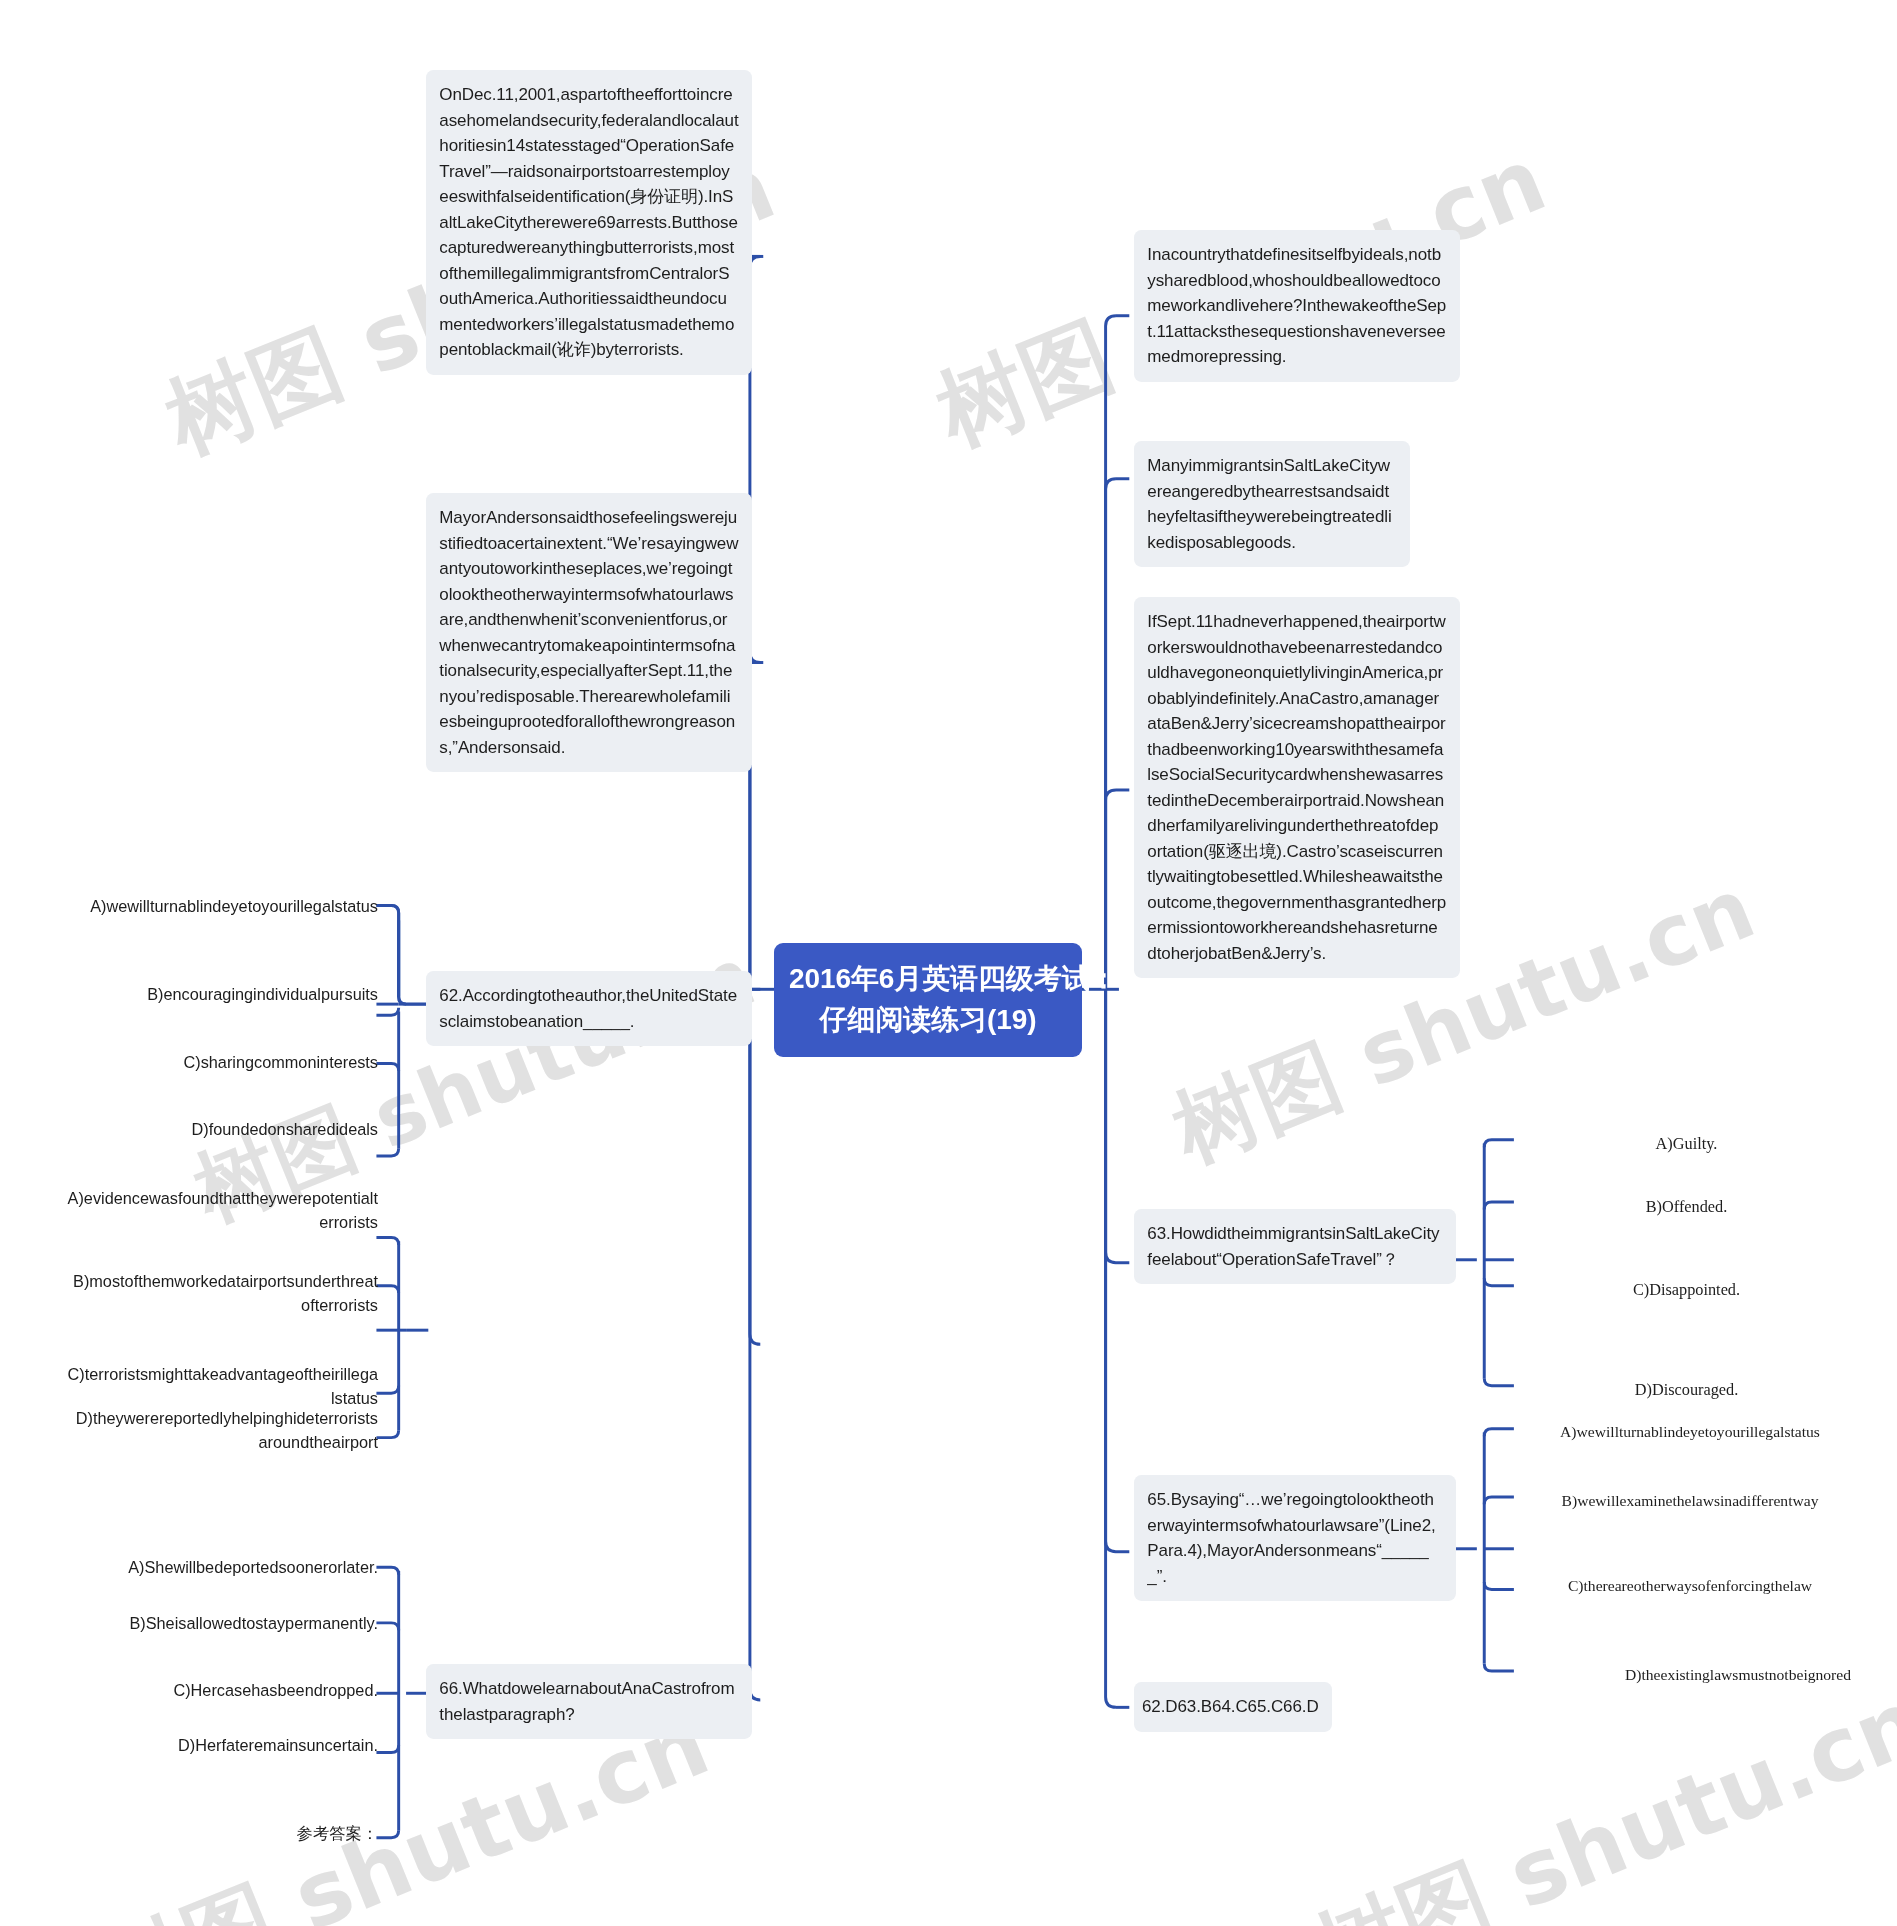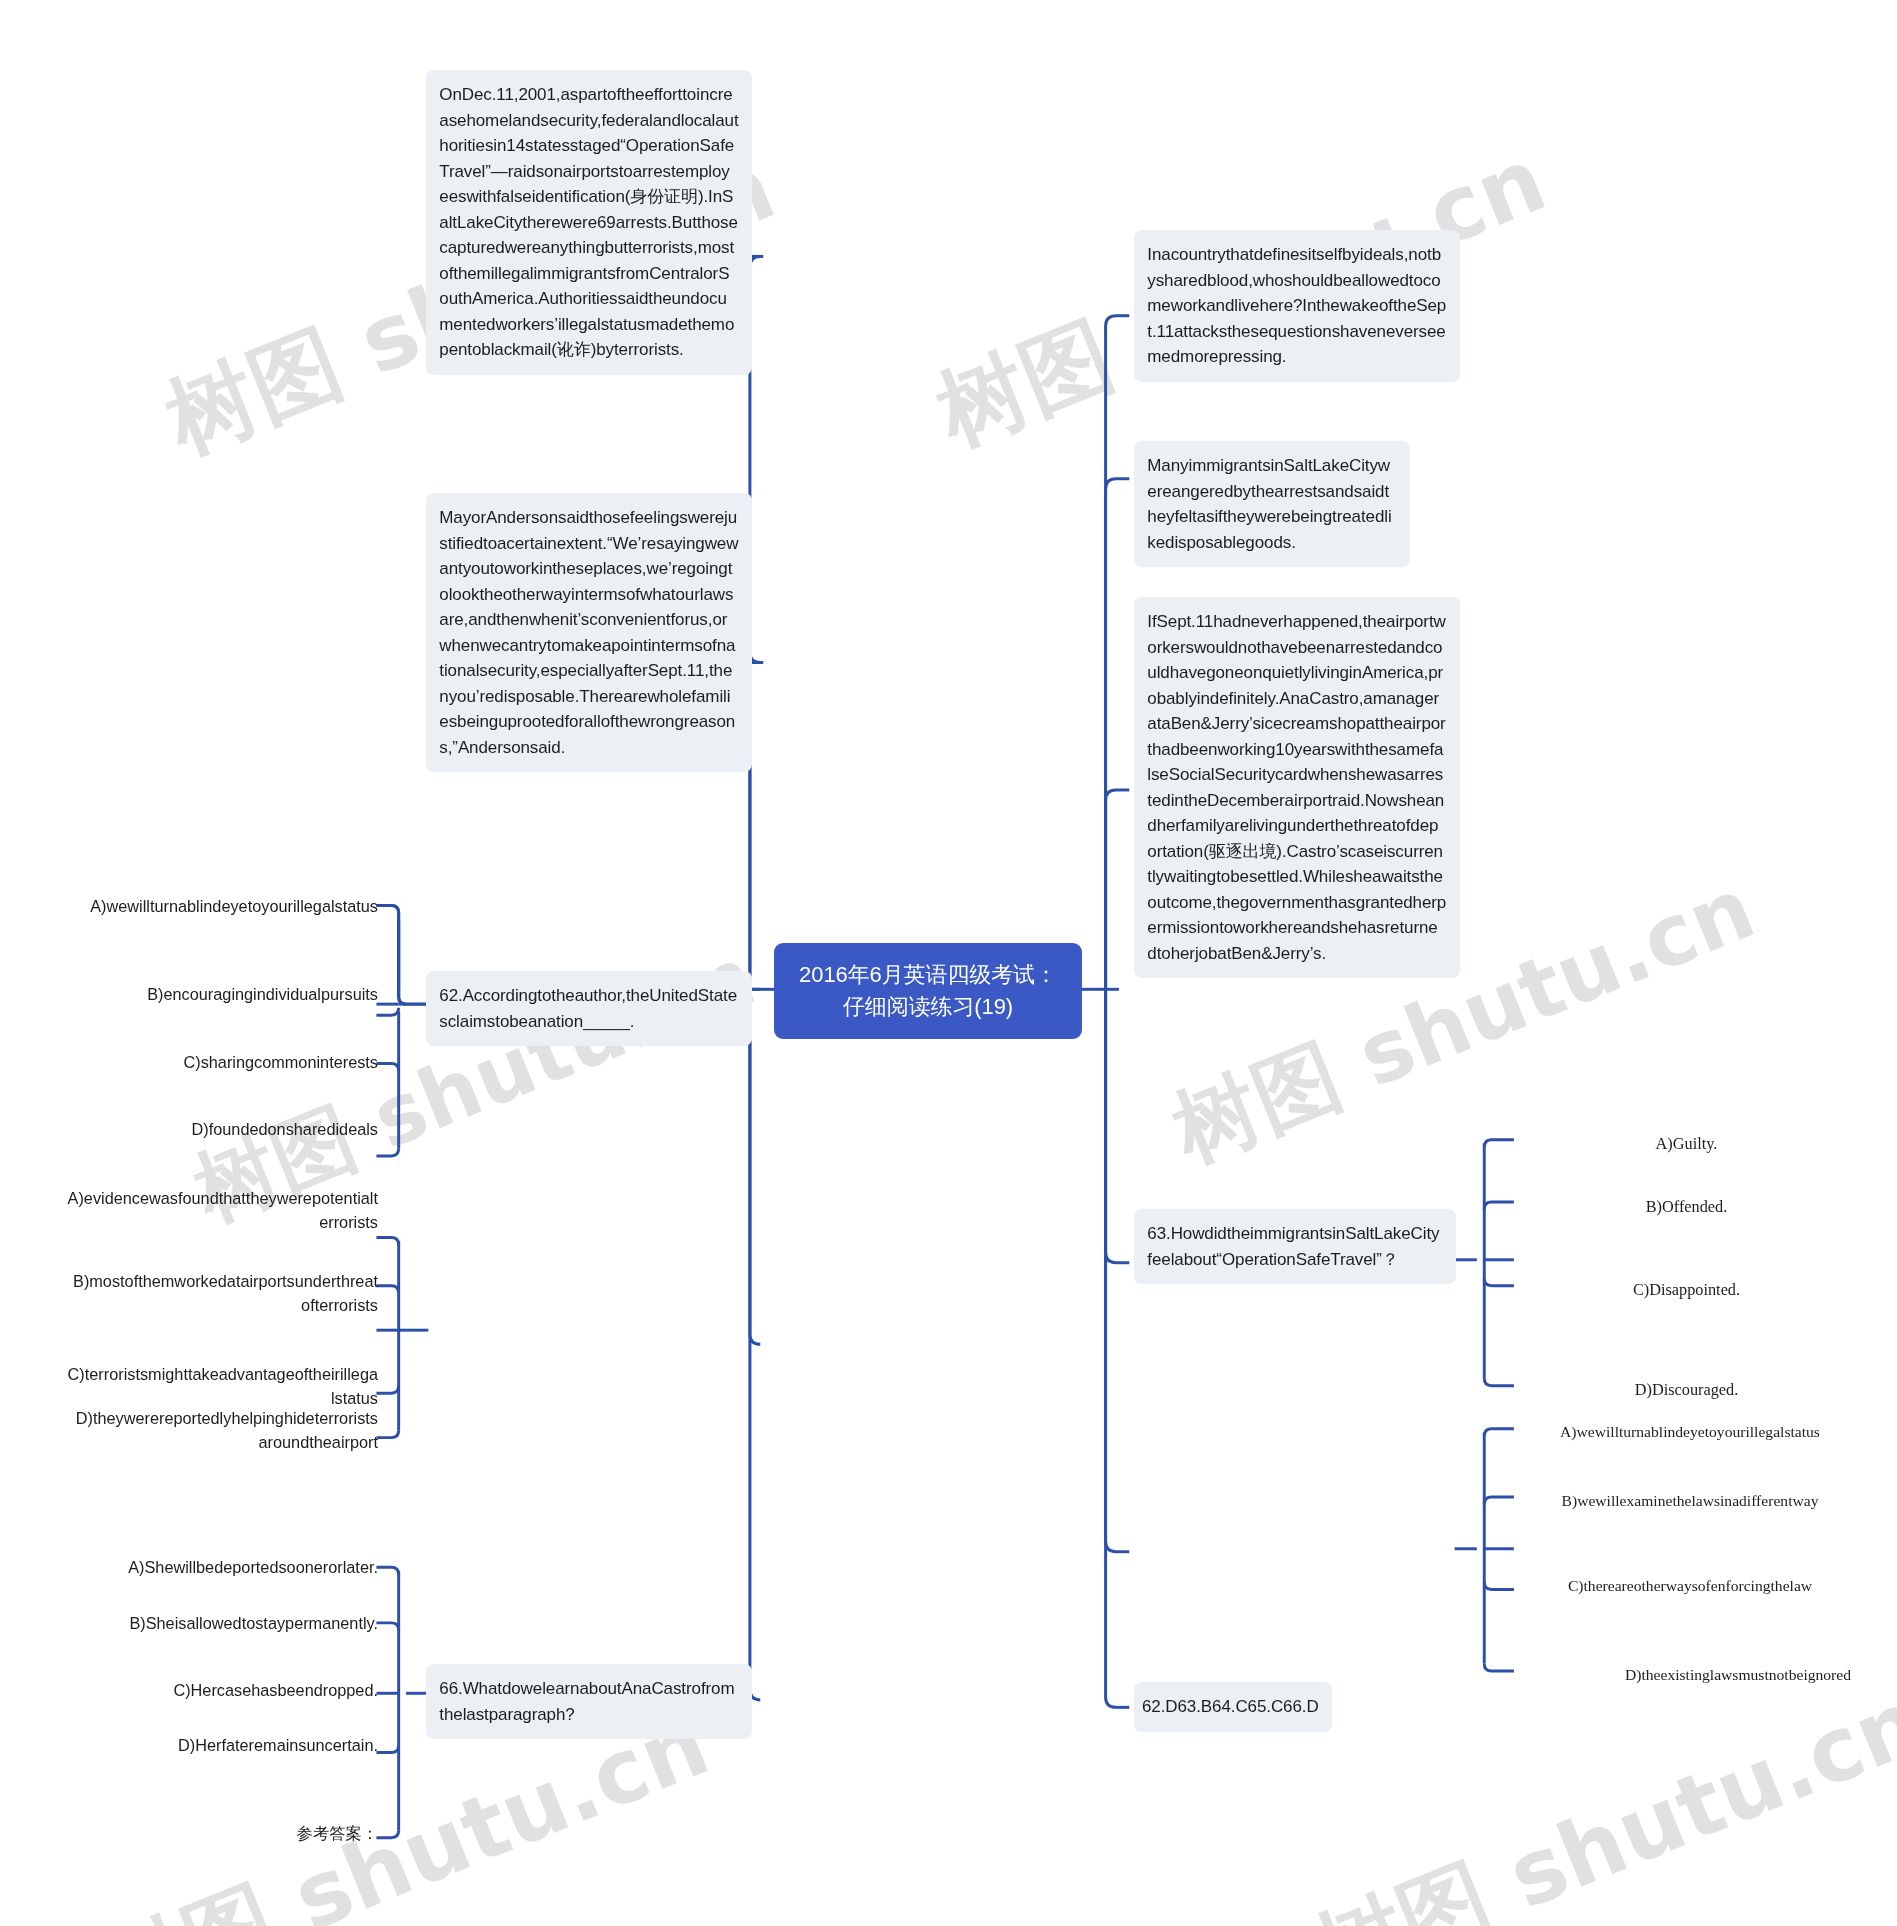--- a/index.html
+++ b/index.html
@@ -40,24 +40,25 @@
     line-height:1.50;
     color:#1d1d1d;
     word-break:break-all;
     letter-spacing:-0.1px;
   }
   .root{
     background:#3a59c4;
     color:#ffffff;
     text-align:center;
     border-radius:9px;
-    font-size:22px;
+    font-size:28px;
     line-height:1.45;
     padding:16.3px 15px;
     word-break:keep-all;
+    font-weight:bold;
   }
   .leaf{
     position:absolute;
     background:transparent;
     padding:0;
     font-size:16.3px;
     line-height:1.45;
     color:#1d1d1d;
     word-break:break-all;
     box-sizing:border-box;
@@ -191,20 +192,21 @@
 
   <div class="node" style="left:1134px;top:597px;width:326px;">IfSept.11hadneverhappened,theairportworkerswouldnothavebeenarrestedandcouldhavegoneonquietlylivinginAmerica,probablyindefinitely.AnaCastro,amanagerataBen&amp;Jerry’sicecreamshopattheairporthadbeenworking10yearswiththesamefalseSocialSecuritycardwhenshewasarrestedintheDecemberairportraid.Nowsheandherfamilyarelivingunderthethreatofdeportation(驱逐出境).Castro’scaseiscurrentlywaitingtobesettled.Whilesheawaitstheoutcome,thegovernmenthasgrantedherpermissiontoworkhereandshehasreturnedtoherjobatBen&amp;Jerry’s.</div>
 
   <div class="node" style="left:1134px;top:1209px;width:322px;">63.HowdidtheimmigrantsinSaltLakeCityfeelabout“OperationSafeTravel”？</div>
 
   <div class="leaf right" style="left:1516px;top:1132px;width:341px;">A)Guilty.</div>
   <div class="leaf right" style="left:1516px;top:1195px;width:341px;">B)Offended.</div>
   <div class="leaf right" style="left:1516px;top:1278px;width:341px;">C)Disappointed.</div>
   <div class="leaf right" style="left:1516px;top:1378px;width:341px;">D)Discouraged.</div>
 
+  <div class="node" style="left:1134px;top:1475px;width:322px;">65.Bysaying“…we’regoingtolooktheotherwayintermsofwhatourlawsare”(Line2,Para.4),MayorAndersonmeans“______”.</div>
 
   <div class="leaf right small" style="left:1516px;top:1421px;width:348px;">A)wewillturnablindeyetoyourillegalstatus</div>
   <div class="leaf right small" style="left:1516px;top:1490px;width:348px;">B)wewillexaminethelawsinadifferentway</div>
   <div class="leaf right small" style="left:1516px;top:1575px;width:348px;">C)thereareotherwaysofenforcingthelaw</div>
   <div class="leaf right small" style="left:1516px;top:1664px;width:348px;margin-left:48px;">D)theexistinglawsmustnotbeignored</div>
 
   <div class="node" style="left:1134px;top:1682px;width:auto;white-space:nowrap;padding-left:8px;">62.D63.B64.C65.C66.D</div>
 
 </div>
 

